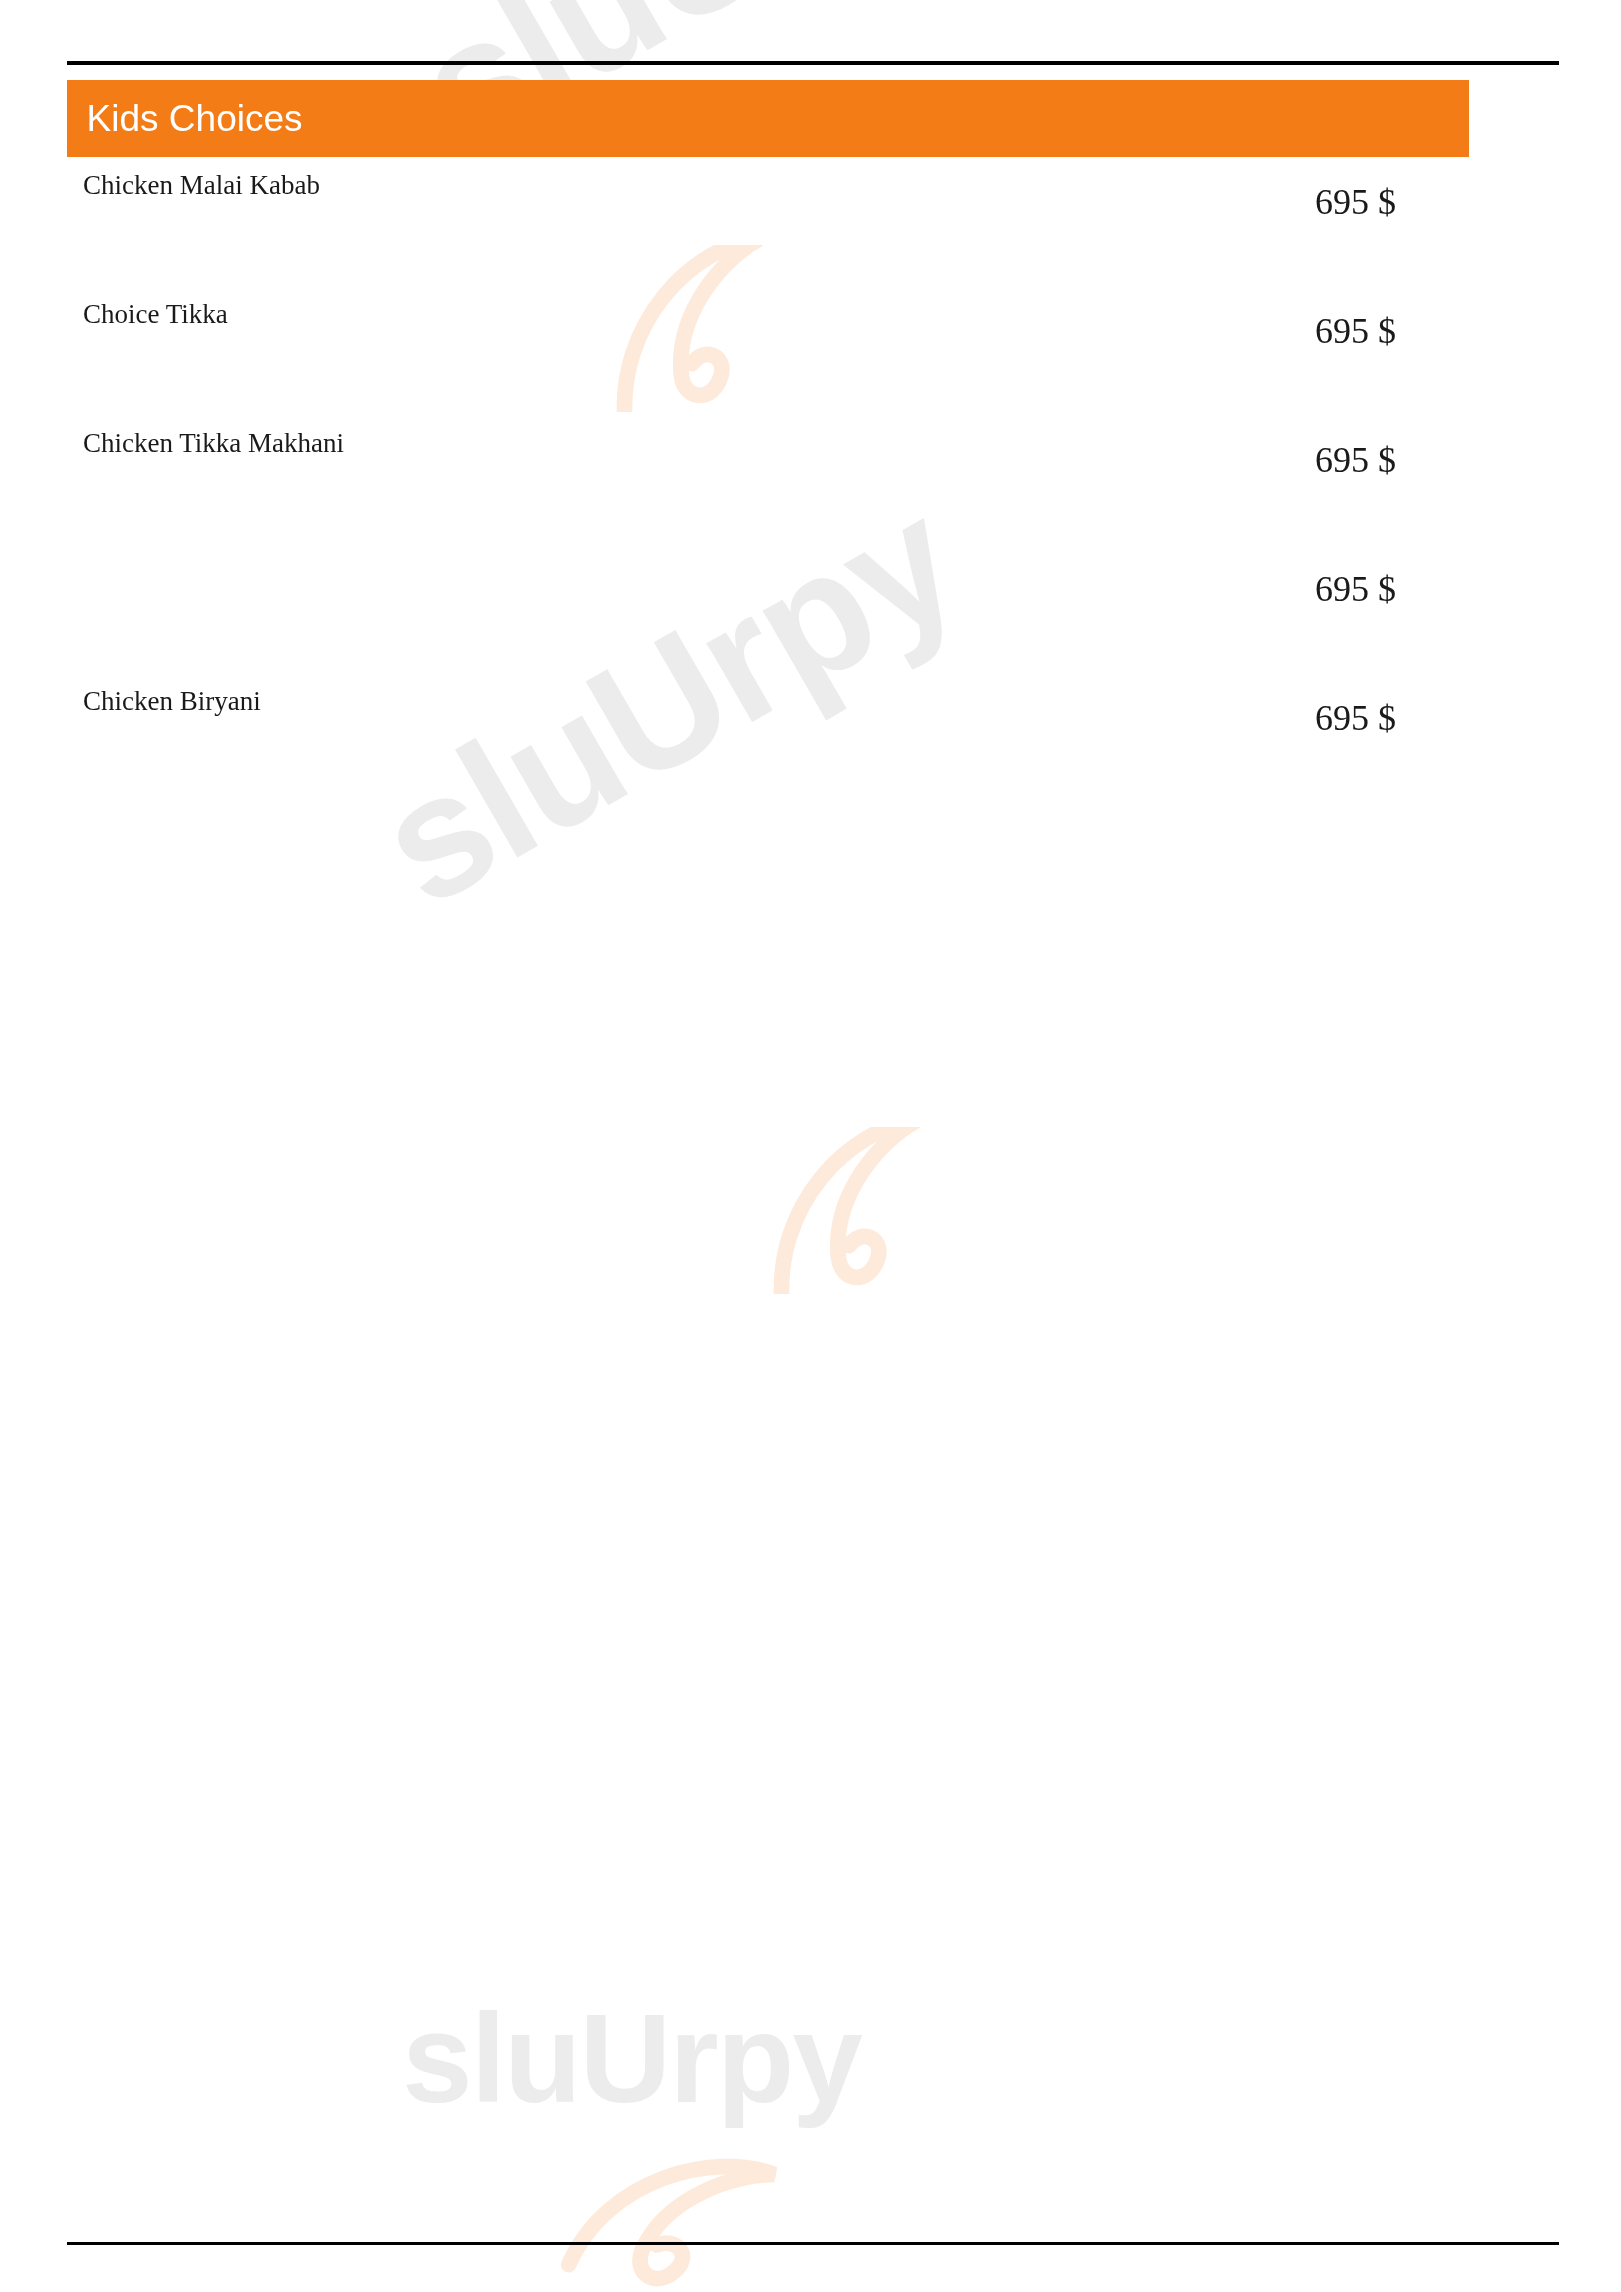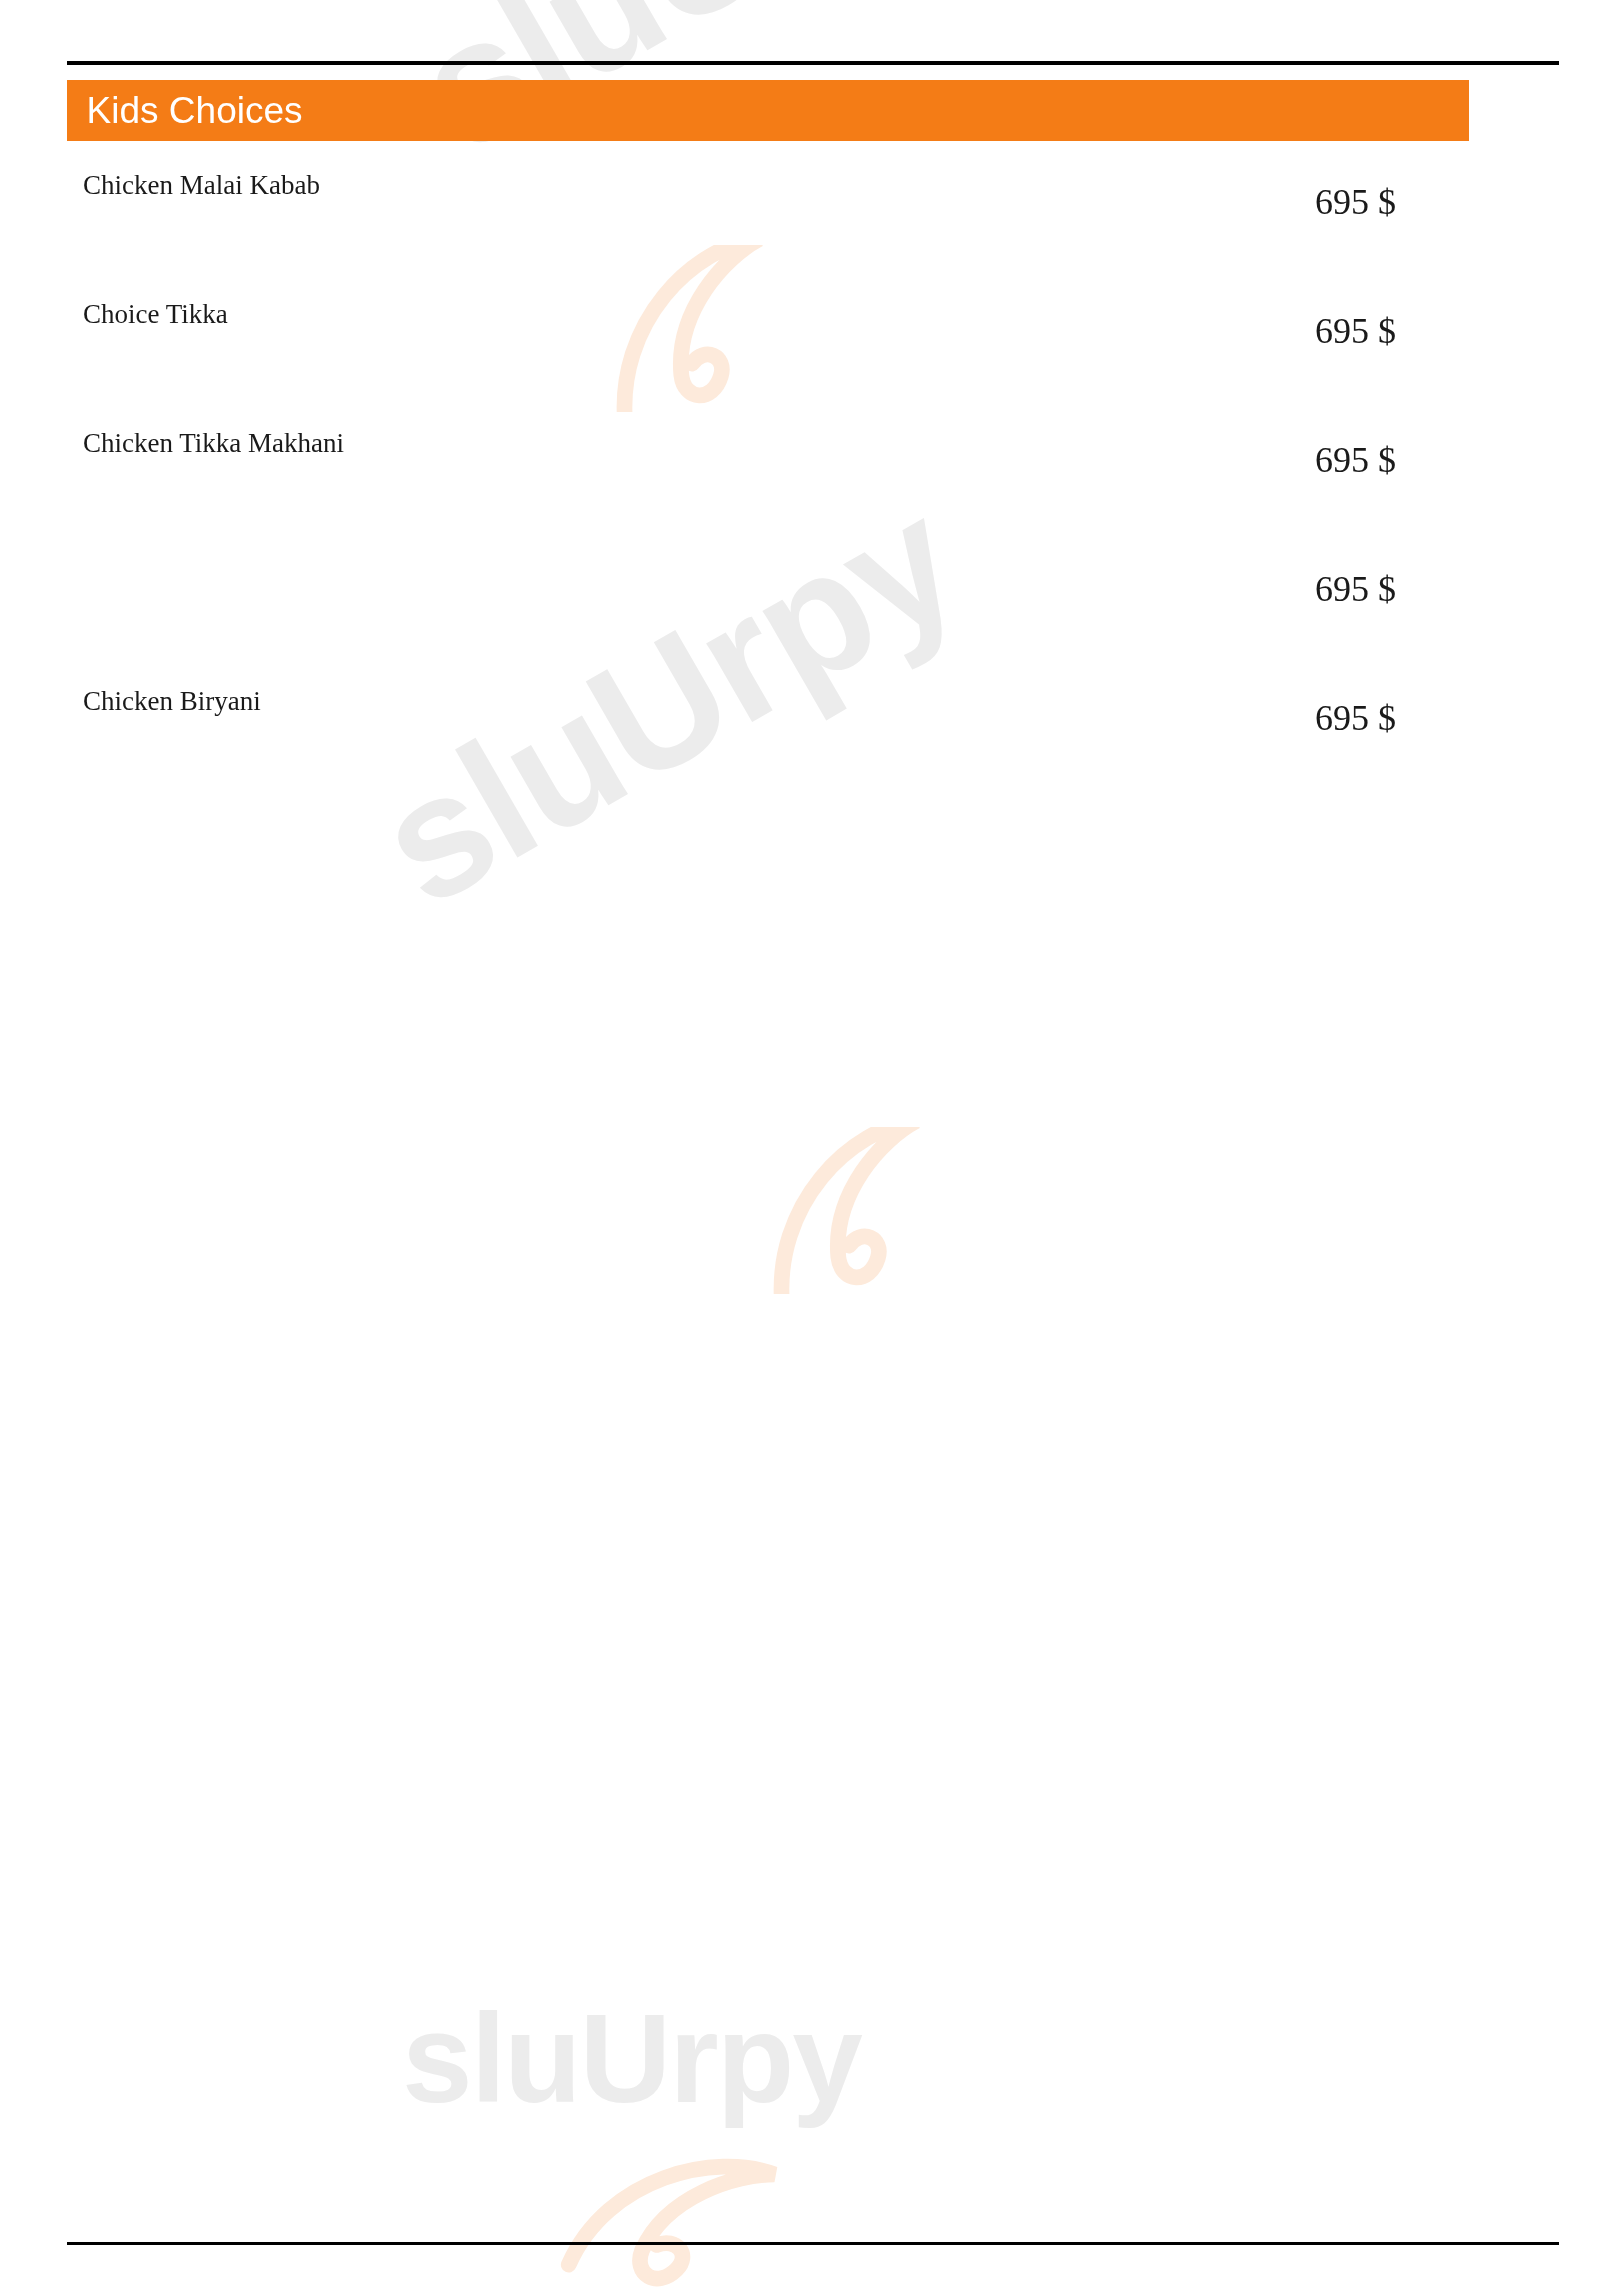--- a/index.html
+++ b/index.html
@@ -84,21 +84,21 @@
     height: 2.9px;
     background: #000000;
   }
 
   
   .section-header {
     position: absolute;
     left: 67px;
     top: 80px;
     width: 1402px;
-    height: 61px;
+    height: 77px;
     background: #f47c16;
     display: flex;
     align-items: center;
   }
   .section-header .title {
     font-family: "Liberation Sans", sans-serif;
     font-size: 37px;
     color: #ffffff;
     padding-left: 19.6px;
     letter-spacing: 0px;

